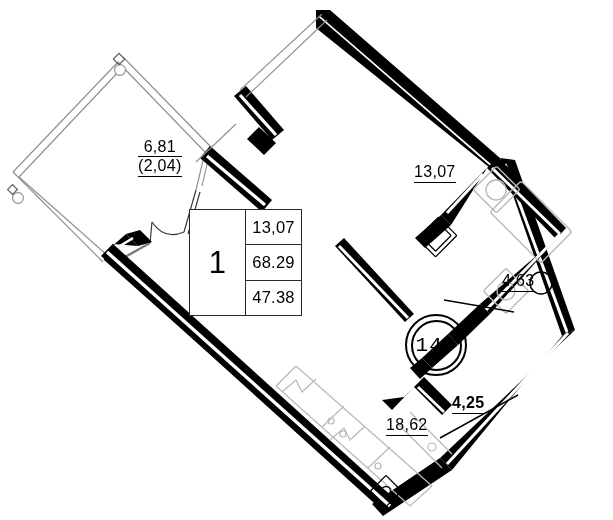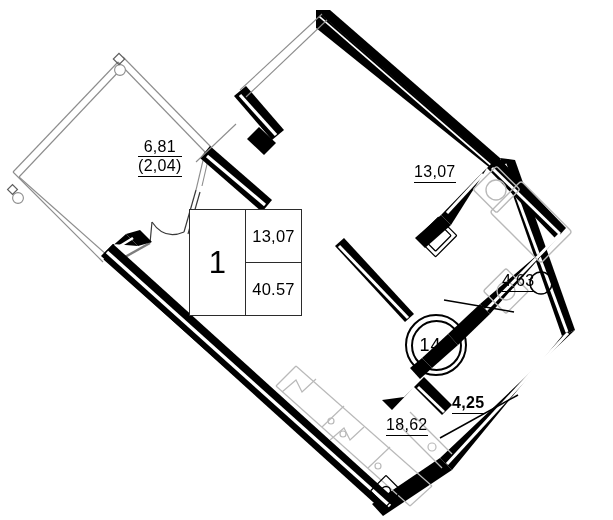--- a/index.html
+++ b/index.html
@@ -25,21 +25,21 @@
   .area.stack{border-bottom:none;text-align:center;}
   .area.stack .top{border-bottom:1.9px solid #000;display:block;padding-bottom:0px;}
   .area.stack .bot{display:block;border-bottom:1.9px solid #000;padding-bottom:1px;text-align:center;}
 
   
   .badge{position:absolute;left:405px;top:314px;width:62px;height:62px;
          border:2.6px solid #000;border-radius:50%;box-sizing:border-box;
          display:flex;align-items:center;justify-content:center;}
   .badge-inner{position:absolute;left:3.5px;top:3.5px;right:3.5px;bottom:3.5px;
          border:2.4px solid #000;border-radius:50%;box-sizing:border-box;}
-  .badge-num{position:relative;font-size:18px;letter-spacing:1px;}
+  .badge-num{position:relative;font-size:21px;letter-spacing:1px;font-family:Liberation Mono, monospace;}
 </style>
 </head>
 <body>
 
 <svg id="plan" viewBox="0 0 613 520">
 
   <g fill="none" stroke="#8d8d8d" stroke-width="1.1">
     <path d="M118,62 L13,172"></path>
     <path d="M123,67 L19,177"></path>
     <path d="M118,62 L205,152"></path>
@@ -174,21 +174,22 @@
   </g>
 
 </svg>
 
 <div class="spec">
   <div class="spec-left">
     <span class="spec-rooms">1</span>
   </div>
   <div class="spec-right">
     <div class="spec-cell">13,07</div>
-    <div class="spec-cell">40.57</div>
+    <div class="spec-cell">68.29</div>
+    <div class="spec-cell">47.38</div>
   </div>
 </div>
 
 <div class="area stack" style="left:138px;top:116px;">
   <span class="top">6,81</span>
   <span class="bot">(2,04)</span>
 </div>
 
 <div class="area" style="left:414px;top:141px;">13,07</div>
 

